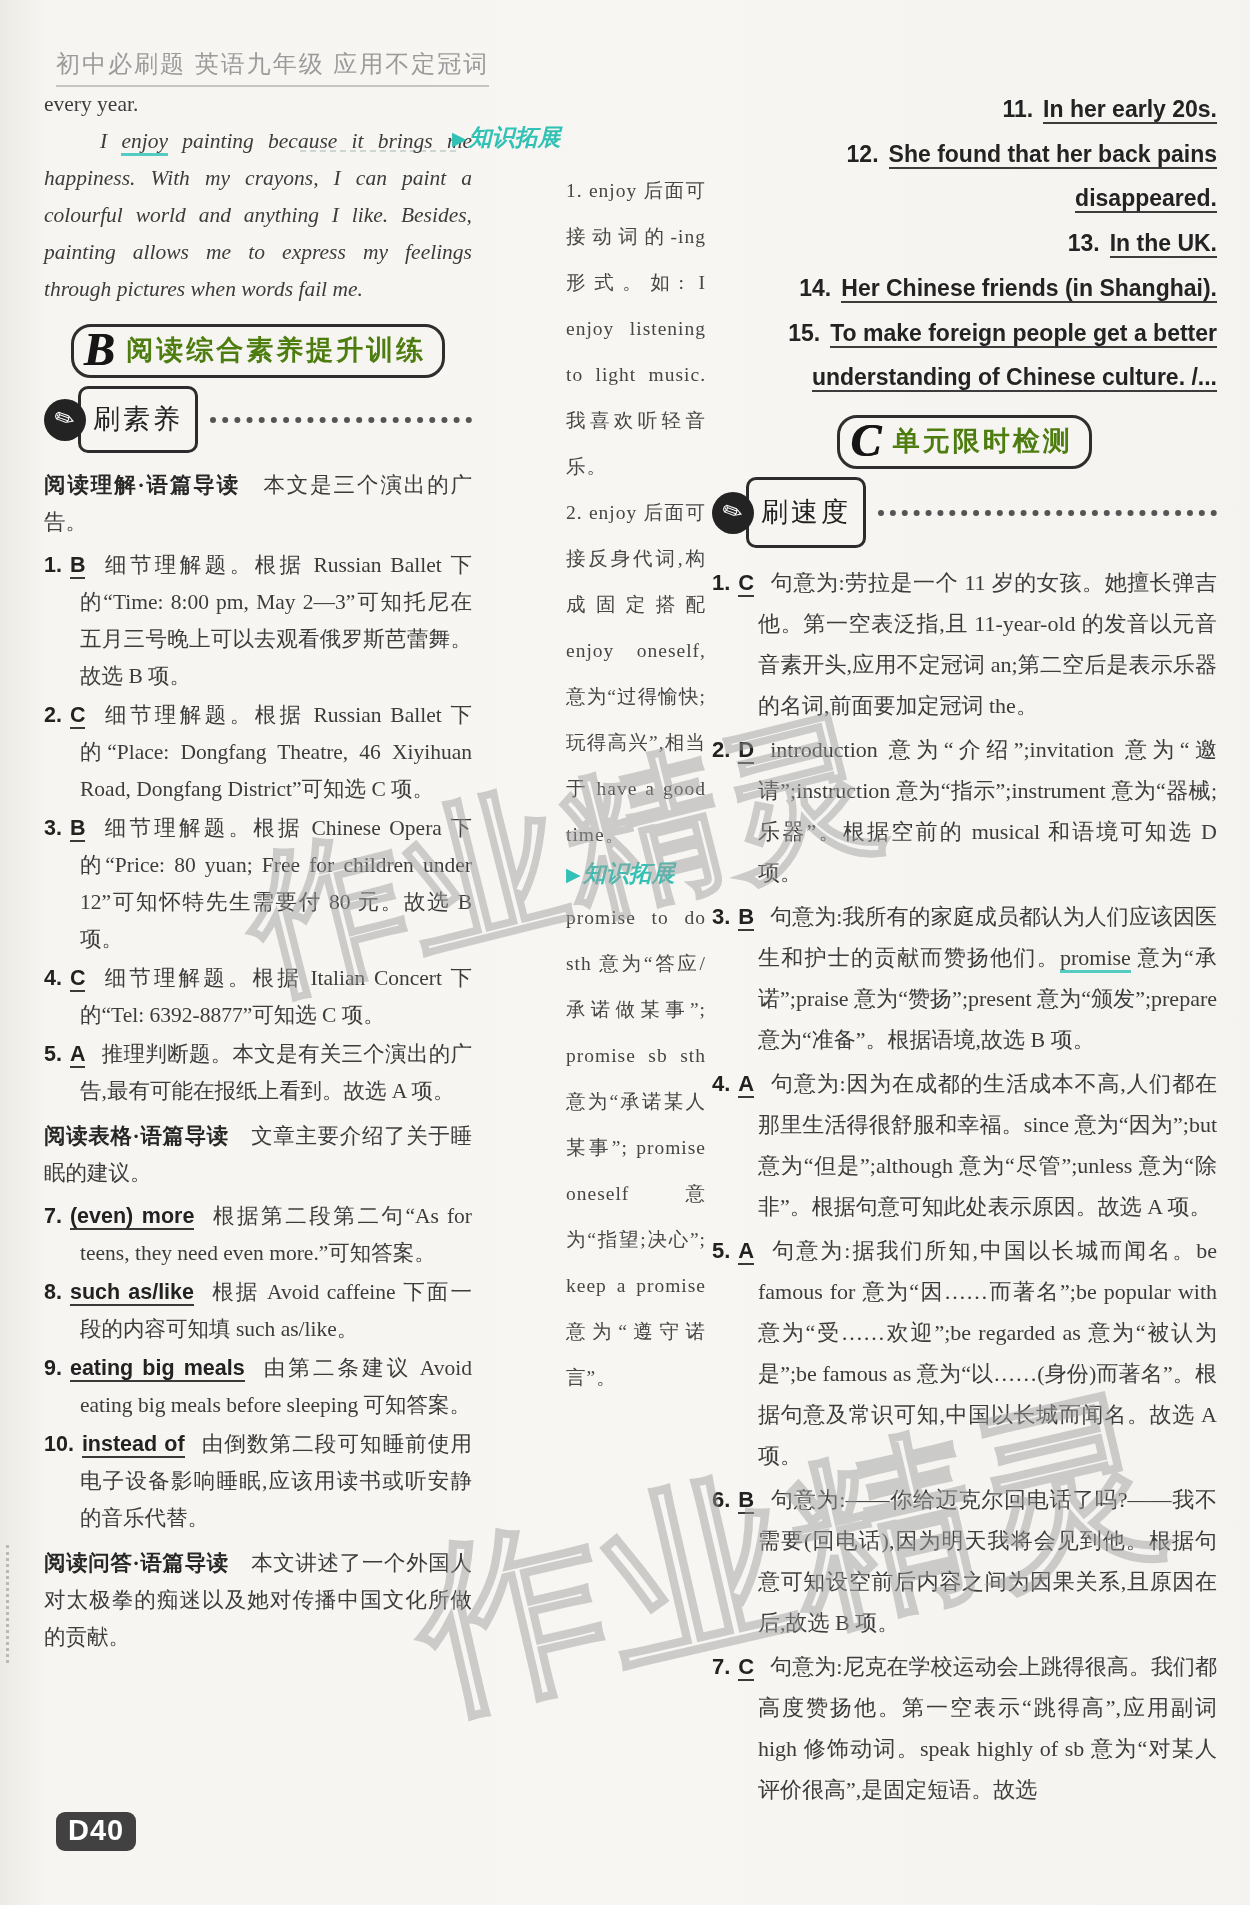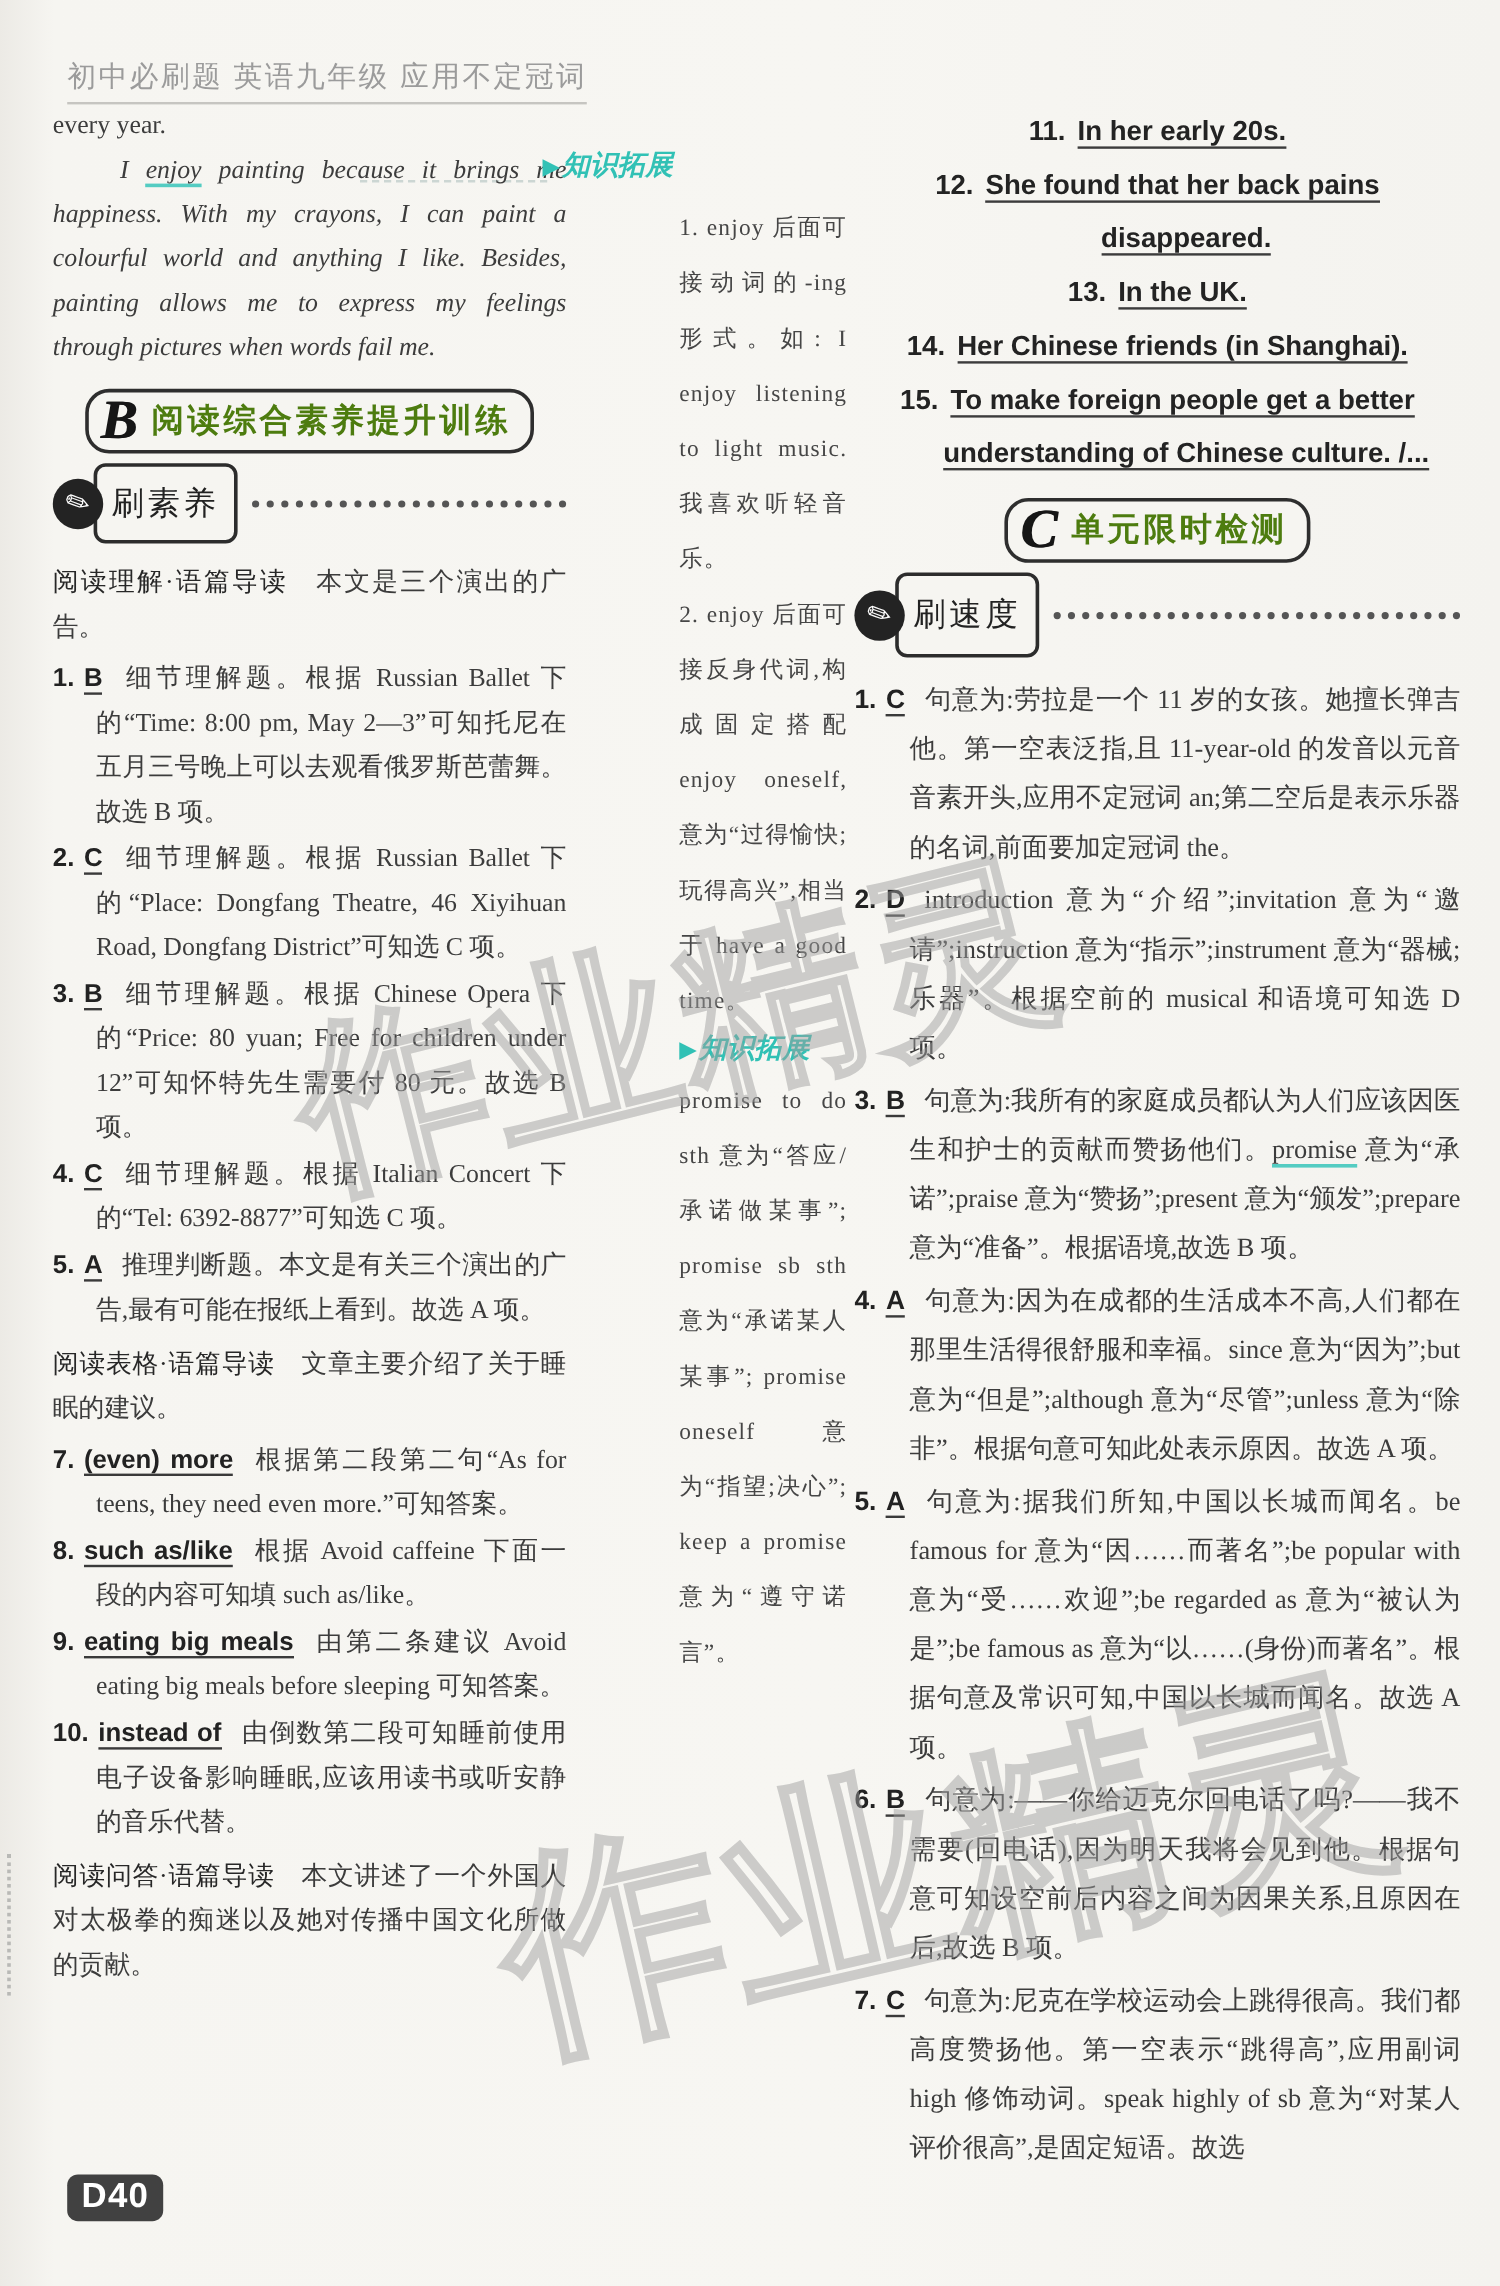--- a/index.html
+++ b/index.html
@@ -30,37 +30,37 @@
   .brush-row{display:flex;align-items:center;margin:6px 0 14px;}
   .brush-circle{width:42px;height:42px;border-radius:50%;background:#232323;display:flex;
     align-items:center;justify-content:center;flex:0 0 auto;z-index:2;}
   .brush-circle span{color:#fff;font-size:24px;transform:rotate(-25deg);font-family:"DejaVu Sans",sans-serif;}
   .brush-label{border:3px solid #2c2c2c;border-radius:10px;background:#f6f5f1;margin-left:-8px;
     padding:12px 12px;font-family:"Liberation Sans","DejaVu Sans",sans-serif;font-weight:normal;
     font-size:27px;letter-spacing:3px;color:#222;white-space:nowrap;}
   .dotrule{flex:1;border-top:6px dotted #555;height:0;margin-left:12px;}
   
   .reading{margin:8px 0 6px;}
-  .reading-label{font-weight:normal;color:#272727;}
+  .reading-label{font-weight:bold;color:#272727;}
   
   .litem{padding-left:36px;text-indent:-36px;margin:2px 0;}
   .num{font-family:"Liberation Sans","DejaVu Sans",sans-serif;font-weight:bold;color:#222;margin-right:8px;}
   .ansu{font-family:"Liberation Sans","DejaVu Sans",sans-serif;font-weight:bold;color:#222;
     border-bottom:2.5px solid #3a3a3a;margin-right:16px;}
   
   .kz-label{color:#31c1b5;font-weight:bold;font-style:italic;font-size:23px;white-space:nowrap;
     font-family:"Liberation Sans","DejaVu Sans",sans-serif;}
   .kz-label-abs{position:absolute;left:452px;top:122px;}
   .kz-arrow{font-size:19px;margin-right:2px;font-style:normal;}
   .kz-note{font-size:19.5px;line-height:46px;text-align:justify;color:#464646;letter-spacing:1px;}
   .kz2{margin-top:58px;}
   .kz2-label{margin:0 0 6px 0;}
   
   .ritem{font-family:"Liberation Sans","DejaVu Sans",sans-serif;font-weight:bold;color:#232323;
-    padding-left:48px;text-indent:-48px;line-height:44px;font-size:23px;text-align:center;margin:1px 0;}
+    padding-left:48px;text-indent:-48px;line-height:44px;font-size:23px;text-align:right;margin:1px 0;}
   .rnum{margin-right:10px;}
   .rans{border-bottom:2.5px solid #3c3c3c;}
   
   .rqa{padding-left:46px;text-indent:-46px;margin:3px 0;}
   
   .connector{position:absolute;left:300px;top:150px;width:156px;border-top:2px dashed #ccd6d3;}
   
   .watermark{position:absolute;font-family:"DejaVu Sans","Liberation Sans",sans-serif;font-weight:900;
     color:transparent;-webkit-text-stroke:2.5px #9e9e9e;opacity:.48;z-index:6;pointer-events:none;
     white-space:nowrap;letter-spacing:4px;}

